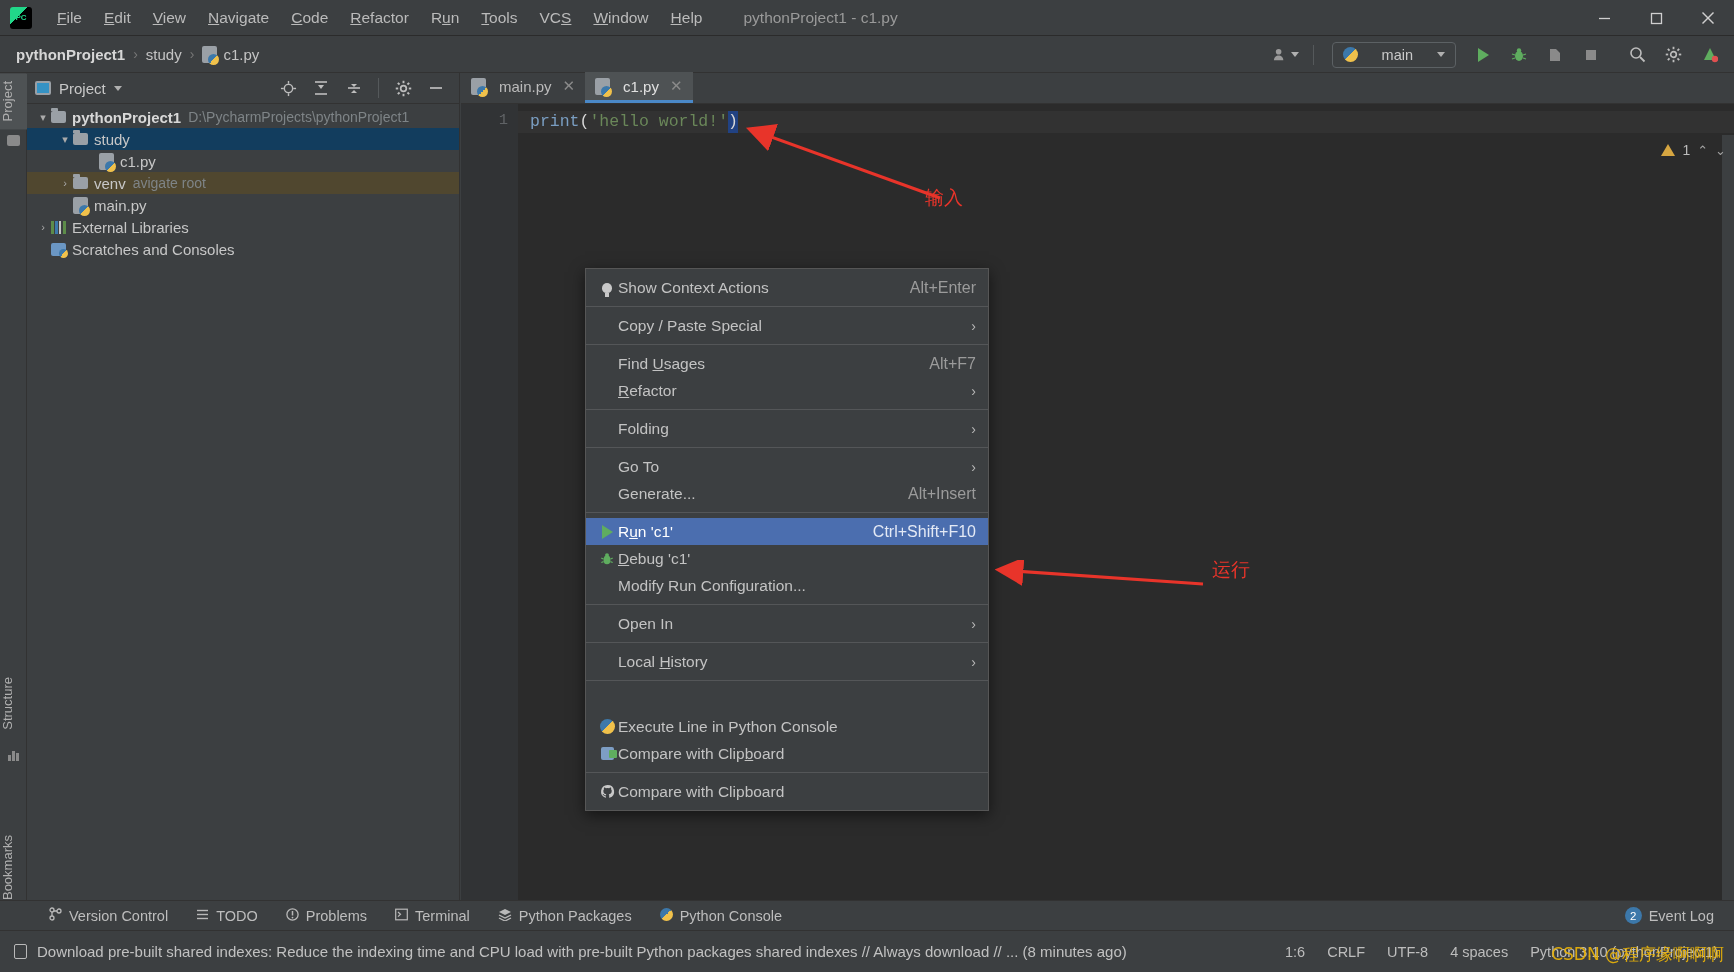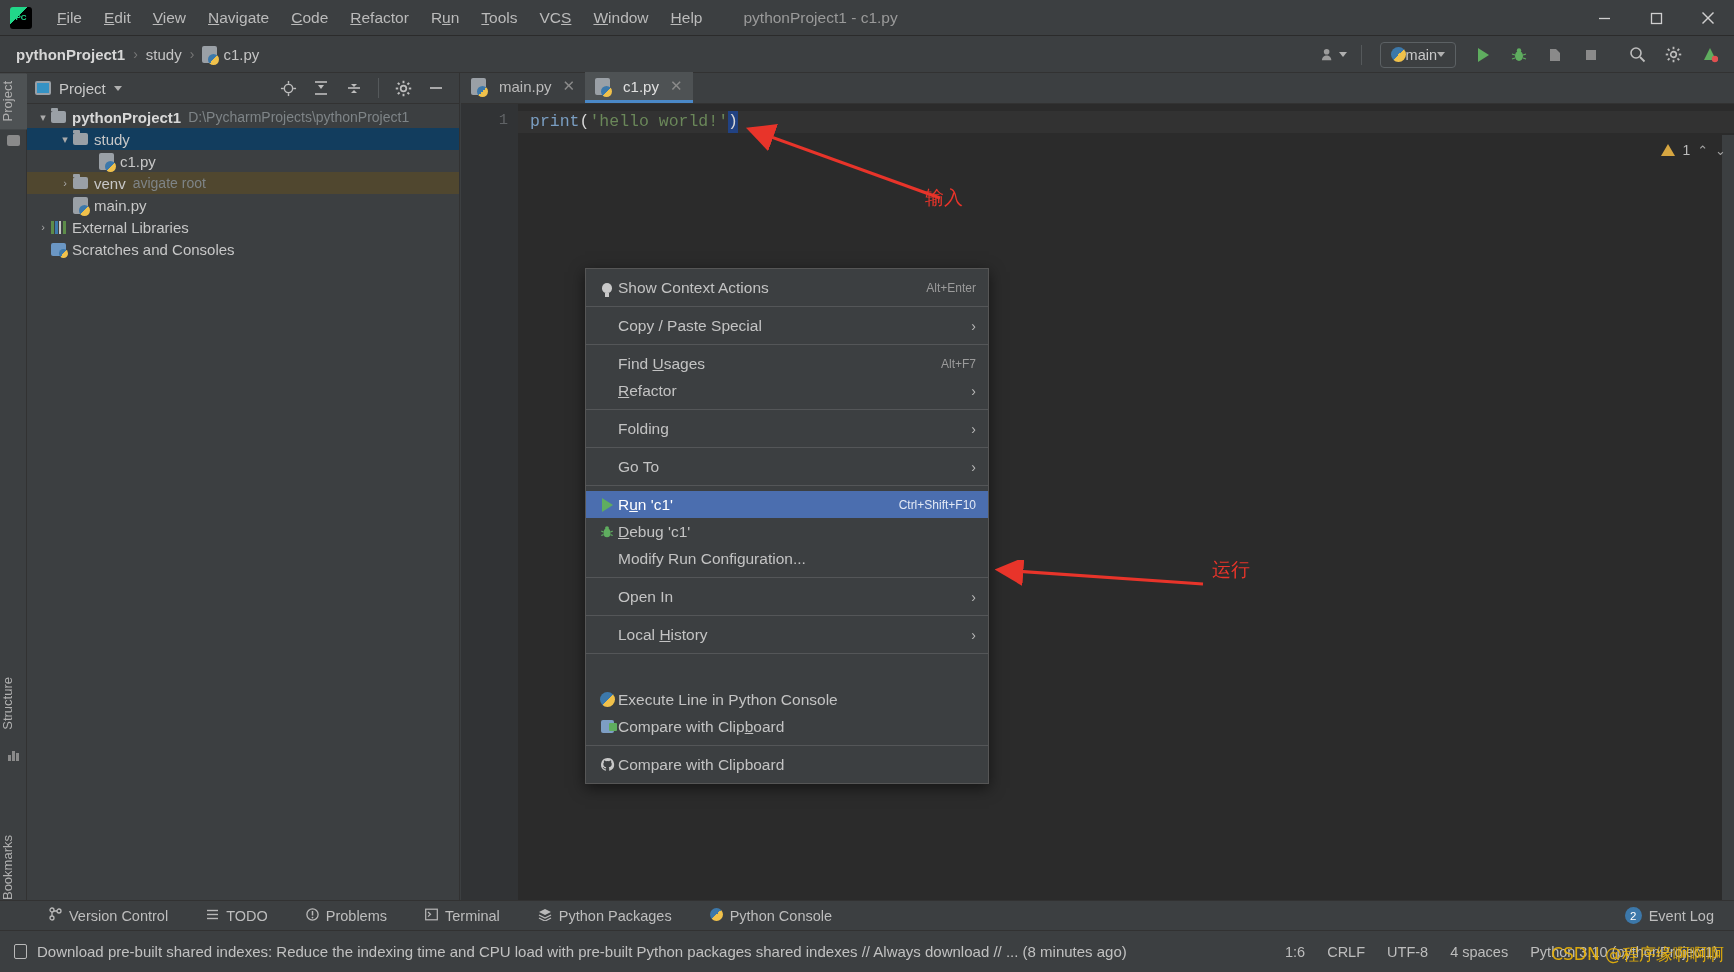--- a/index.html
+++ b/index.html
@@ -75,21 +75,21 @@
   }
   .nav-right {
     position: absolute; right: 10px; top: 0; height: 37px;
     display: flex; align-items: center; gap: 6px;
   }
   .icon-btn {
     width: 30px; height: 28px; display: flex; align-items: center;
     justify-content: center; color: #b4b4b4;
   }
   .runcfg {
-    display: flex; align-items: center; gap: 0;
+    display: flex; align-items: center; gap: 24px;
     border: 1px solid #5c6164; border-radius: 4px;
     height: 26px; padding: 0 10px; margin: 0 6px;
     font-size: 14.5px; color: #c9c9c9;
   }
   .py-circle {
     width: 15px; height: 15px; border-radius: 50%;
     background: linear-gradient(135deg,#3c78aa 0 50%, #f0c14b 50% 100%);
     display:inline-block;
   }
   .vsep { width: 1px; height: 20px; background: #55595b; margin: 0 6px; }
@@ -251,21 +251,21 @@
     padding: 0 12px 0 10px; color: #c3c3c3; white-space: nowrap;
     position: relative;
   }
   .mi.hl { background: #4b6eaf; color: #ffffff; }
   .mi-ico {
     width: 22px; flex: 0 0 auto; display: flex; align-items: center;
     justify-content: center;
   }
   .mi-label { flex: 1 1 auto; }
   .mi-label u { text-decoration: underline; }
-  .mi-key { color: #9b9b9b; font-size: 12px; margin-left: 26px; }
+  .mi-key { color: #9b9b9b; font-size: 16px; margin-left: 26px; }
   .mi.hl .mi-key { color: #e3e9f5; }
   .mi-arrow {
     color: #b7b7b7; font-size: 14px; margin-left: 20px;
   }
   .msep { height: 1px; background: #545658; margin: 5px 0; }
   .bulb {
     width:10px;height:10px;border-radius:50% 50% 45% 45%;
     background:#c8c8c8; position:relative;
   }
   .bulb::after{
@@ -292,21 +292,21 @@
   .anno { position: absolute; z-index: 60; pointer-events:none; }
   .anno-text {
     position: absolute; z-index: 61; color: #e8342a; font-size: 19px;
     font-family: Liberation Mono, monospace; font-weight: 500;
   }
 
   
   .bottombar {
     position: absolute; left: 0; bottom: 42px; width: 1734px; height: 30px;
     background: #3c3f41; border-top: 1px solid #323232;
-    display: flex; align-items: center; gap: 16px; padding-left: 38px;
+    display: flex; align-items: center; gap: 6px; padding-left: 38px;
   }
   .bb-item {
     display: flex; align-items: center; gap: 7px; font-size: 14.5px;
     color: #bdbdbd; padding: 3px 11px; border-radius: 3px; white-space:nowrap;
   }
   .bb-ico { color: #b9b9b9; font-size: 13px; display:inline-block; }
   .eventlog {
     position: absolute; right: 20px; display: flex; align-items: center; gap: 7px;
     font-size: 14.5px; color: #bdbdbd;
   }
@@ -643,20 +643,25 @@
       <span class="mi-label">Folding</span>
       <span class="mi-arrow">›</span>
     </div>
     <div class="msep"></div>
 
     <div class="mi">
       <span class="mi-ico"></span>
       <span class="mi-label">Go To</span>
       <span class="mi-arrow">›</span>
     </div>
+    <div class="mi">
+      <span class="mi-ico"></span>
+      <span class="mi-label">Generate...</span>
+      <span class="mi-key">Alt+Insert</span>
+    </div>
     <div class="msep"></div>
 
     <div class="mi hl">
       <span class="mi-ico">
           <span class="play-tri"></span>
         </span>
       <span class="mi-label">R<u>u</u>n 'c1'</span>
       <span class="mi-key">Ctrl+Shift+F10</span>
     </div>
     <div class="mi">

